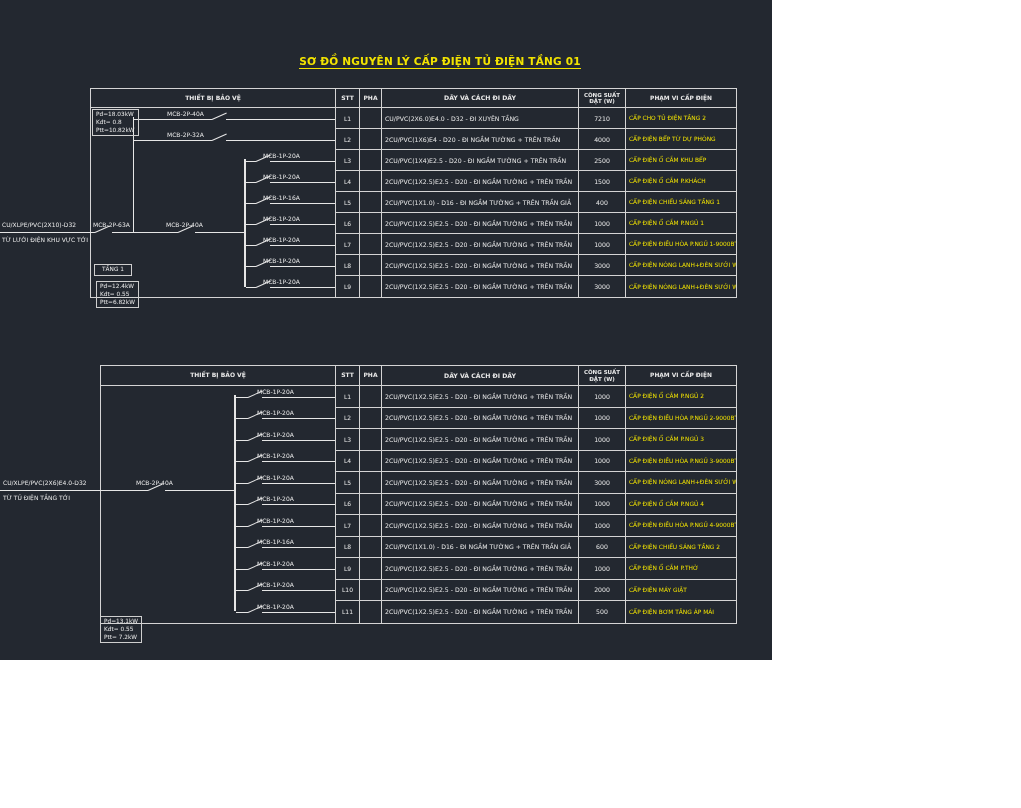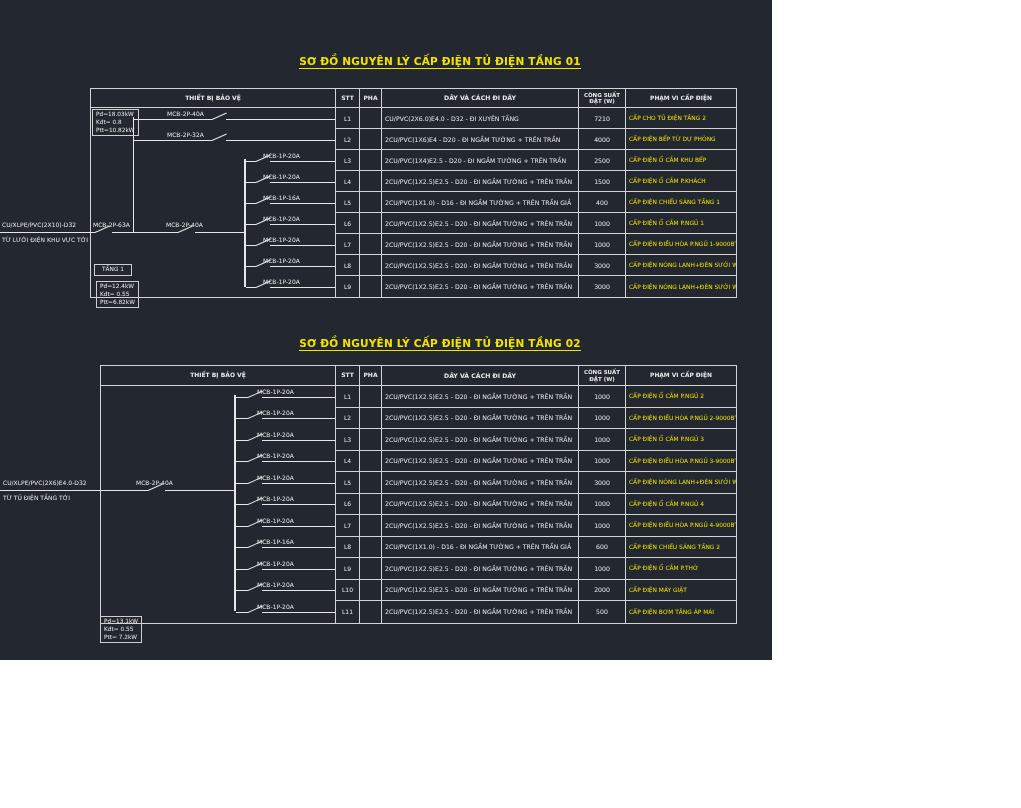--- a/index.html
+++ b/index.html
@@ -194,23 +194,20 @@
     </div>
     <div class="ibox center" style="left:94px;top:264px;width:38px">
       <div>TẦNG 1</div>
     </div>
     <div class="ibox" style="left:96px;top:281px">
       <div>Pđ=12.4kW</div>
       <div>Kđt= 0.55</div>
       <div>Ptt=6.82kW</div>
     </div>
 
-    <div class="title-wrap" style="top:332px">
-      <span class="sheet-title">SƠ ĐỒ NGUYÊN LÝ CẤP ĐIỆN TỦ ĐIỆN TẦNG 02</span>
-    </div>
 
     <div class="ptable" style="left:100px;top:365px;width:637px">
       <div class="thead" style="height:20px">
         <div class="cell hcell" style="width:235px">THIẾT BỊ BẢO VỆ</div>
         <div class="cell hcell c-stt">STT</div>
         <div class="cell hcell c-pha">PHA</div>
         <div class="cell hcell c-wire" style="white-space:normal">DÂY VÀ CÁCH ĐI DÂY</div>
         <div class="cell hcell c-power" style="font-size:5.5px">CÔNG SUẤT ĐẶT (W)</div>
         <div class="cell hcell c-scope" style="color:#e8e8e8">PHẠM VI CẤP ĐIỆN</div>
       </div>

